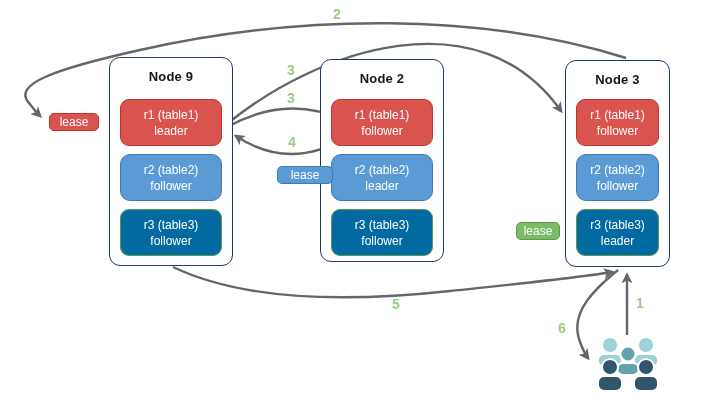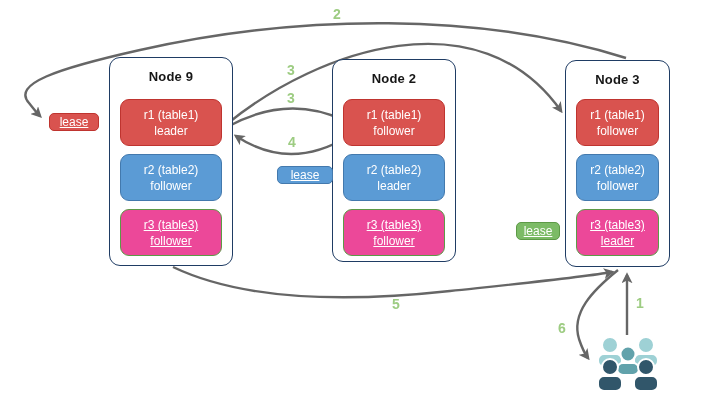--- a/index.html
+++ b/index.html
@@ -16,25 +16,25 @@
     text-align:center;margin-top:11px;font-weight:bold;font-size:13px;color:#161616;
     letter-spacing:.2px;
   }
   .range{
     position:absolute;left:10px;right:10px;height:47px;border-radius:9px;
     color:#ffffff;text-align:center;font-size:12px;line-height:15.5px;
     padding-top:8px;box-sizing:border-box;border:1.5px solid transparent;
   }
   .range span{display:block;}
   .range.red{background:#d9534f;border-color:#bf342f;}
-  .range.blue{background:#5b9bd5;border-color:#4379ad;}
-  .range.green{background:#ec4899;border-color:#5d9a47;text-decoration:underline;}
+  .range.blue{background:#5b9bd5;border-color:#4379ad;border-radius:10px;}
+  .range.green{background:#0369a1;border-color:#5d9a47;}
   .chip{
     position:absolute;height:18px;border-radius:5px;color:#fff;font-size:12px;
-    text-align:center;line-height:17px;box-sizing:border-box;border:1px solid transparent;text-decoration:underline;
+    text-align:center;line-height:17px;box-sizing:border-box;border:1px solid transparent;
   }
   .chip.red{background:#d9534f;border-color:#bf342f;}
   .chip.blue{background:#5b9bd5;border-color:#4379ad;}
   .chip.green{background:#7cbb66;border-color:#5d9a47;}
   .step{
     position:absolute;color:#9dcc82;font-weight:bold;font-size:14px;
     width:16px;text-align:center;
   }
 </style>
 </head>
@@ -68,21 +68,21 @@
     <div class="range blue" style="top:96px">
       <span>r2 (table2)</span>
       <span>follower</span>
     </div>
     <div class="range green" style="top:151px">
       <span>r3 (table3)</span>
       <span>follower</span>
     </div>
   </div>
 
-  <div class="node" style="left:332px;top:59px;width:124px;height:203px">
+  <div class="node" style="left:320px;top:59px;width:124px;height:203px">
     <div class="node-title">Node 2</div>
     <div class="range red" style="top:39px">
       <span>r1 (table1)</span>
       <span>follower</span>
     </div>
     <div class="range blue" style="top:94px">
       <span>r2 (table2)</span>
       <span>leader</span>
     </div>
     <div class="range green" style="top:149px">

